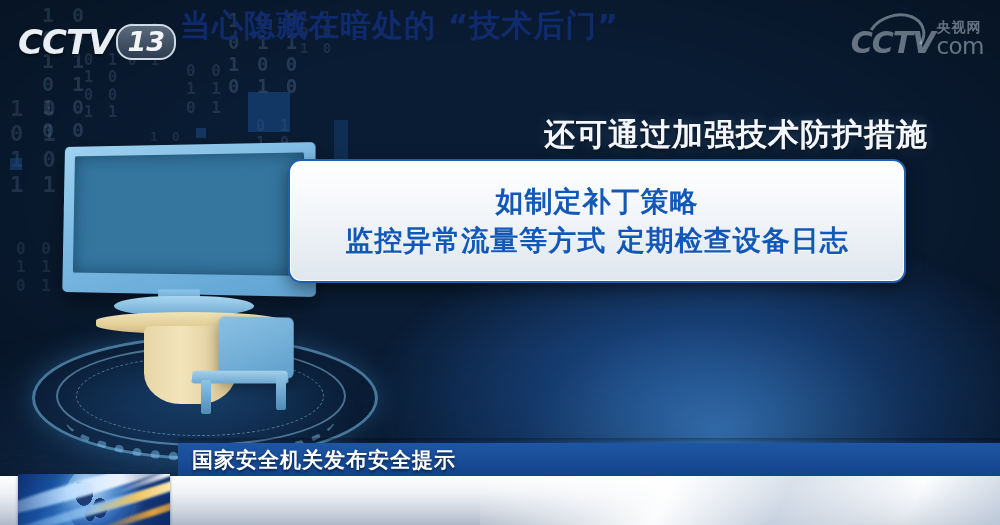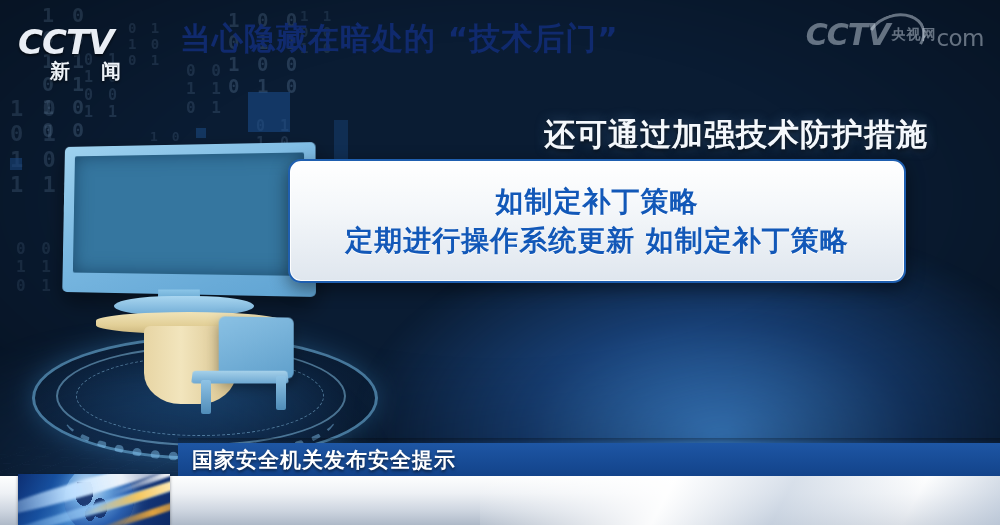--- a/index.html
+++ b/index.html
@@ -126,21 +126,21 @@
     font-size: 30px;
     font-weight: bold;
     font-style: italic;
     color: #d8e2ee;
     letter-spacing: -1px;
     line-height: 1;
   }
   .wm .wm-right {
     margin-left: 2px;
     display: flex;
-    flex-direction: row;
+    flex-direction: column;
     align-items: flex-start;
   }
   .wm .wm-cn {
     font-size: 14px;
     font-weight: bold;
     color: #d8e2ee;
     letter-spacing: 1px;
     line-height: 1.05;
   }
   .wm .wm-com {
@@ -347,21 +347,21 @@
     overflow: hidden;
   }
   .lt-main-sheen {
     position: absolute;
     right: 0; top: 0;
     width: 520px; height: 100%;
     background: linear-gradient(118deg, rgba(255,255,255,0) 0%, rgba(255,255,255,.95) 36%, rgba(205,215,228,.75) 58%, rgba(255,255,255,.55) 82%, rgba(190,202,218,.8) 100%);
   }
   .lt-main-title {
     position: absolute;
-    left: 180px; top: 18px;
+    left: 180px; top: 5px;
     font-size: 31px;
     font-weight: bold;
     color: #102a6e;
     letter-spacing: 1px;
     white-space: nowrap;
     z-index: 4;
   }
   .lt-globe {
     position: absolute;
     left: 18px; top: 474px;
@@ -457,22 +457,24 @@
       <div class="blk" style="left: 230px; top: 150px; width: 26px; height: 22px; opacity: 0.45;"></div>
       <div class="blk" style="left: 196px; top: 128px; width: 10px; height: 10px; opacity: 0.5;"></div>
       <div class="blk" style="left: 258px; top: 156px; width: 22px; height: 20px; opacity: 0.4;"></div>
       <div class="blk" style="left: 10px; top: 158px; width: 12px; height: 12px; opacity: 0.6;"></div>
       <div class="blk" style="left: 334px; top: 120px; width: 14px; height: 52px; opacity: 0.35;"></div>
     </div>
   <div class="vignette"></div>
 
   <div class="logo13">
     <div class="cctv">CCTV</div>
-  </div>
-  <div class="logo-sub">新 闻</div>
+    <div class="pill">
+      <span>13</span>
+    </div>
+  </div>
 
   <div class="wm">
     <div class="wm-row">
       <div class="wm-cctv">CCTV</div>
       <div class="wm-right">
         <div class="wm-cn">央视网</div>
         <div class="wm-com">com</div>
       </div>
     </div>
   </div>
@@ -495,21 +497,21 @@
     <div class="chair-leg cl1"></div>
     <div class="chair-leg cl2"></div>
   </div>
 
   <div class="toptext">
     <div class="toptext-wrap">还可通过加强技术防护措施</div>
   </div>
 
   <div class="panel">
     <div class="panel-line">如制定补丁策略</div>
-    <div class="panel-line">定期进行操作系统更新 如制定补丁策略</div>
+    <div class="panel-line">监控异常流量等方式 定期检查设备日志</div>
   </div>
 
 
   <div class="lt-shadowstrip"></div>
   <div class="lt-top">
     <div class="lt-top-inner"></div>
   </div>
   <div class="lt-top-label" style="left:192px;top:446px">国家安全机关发布安全提示</div>
 
   <div class="lt-main">

